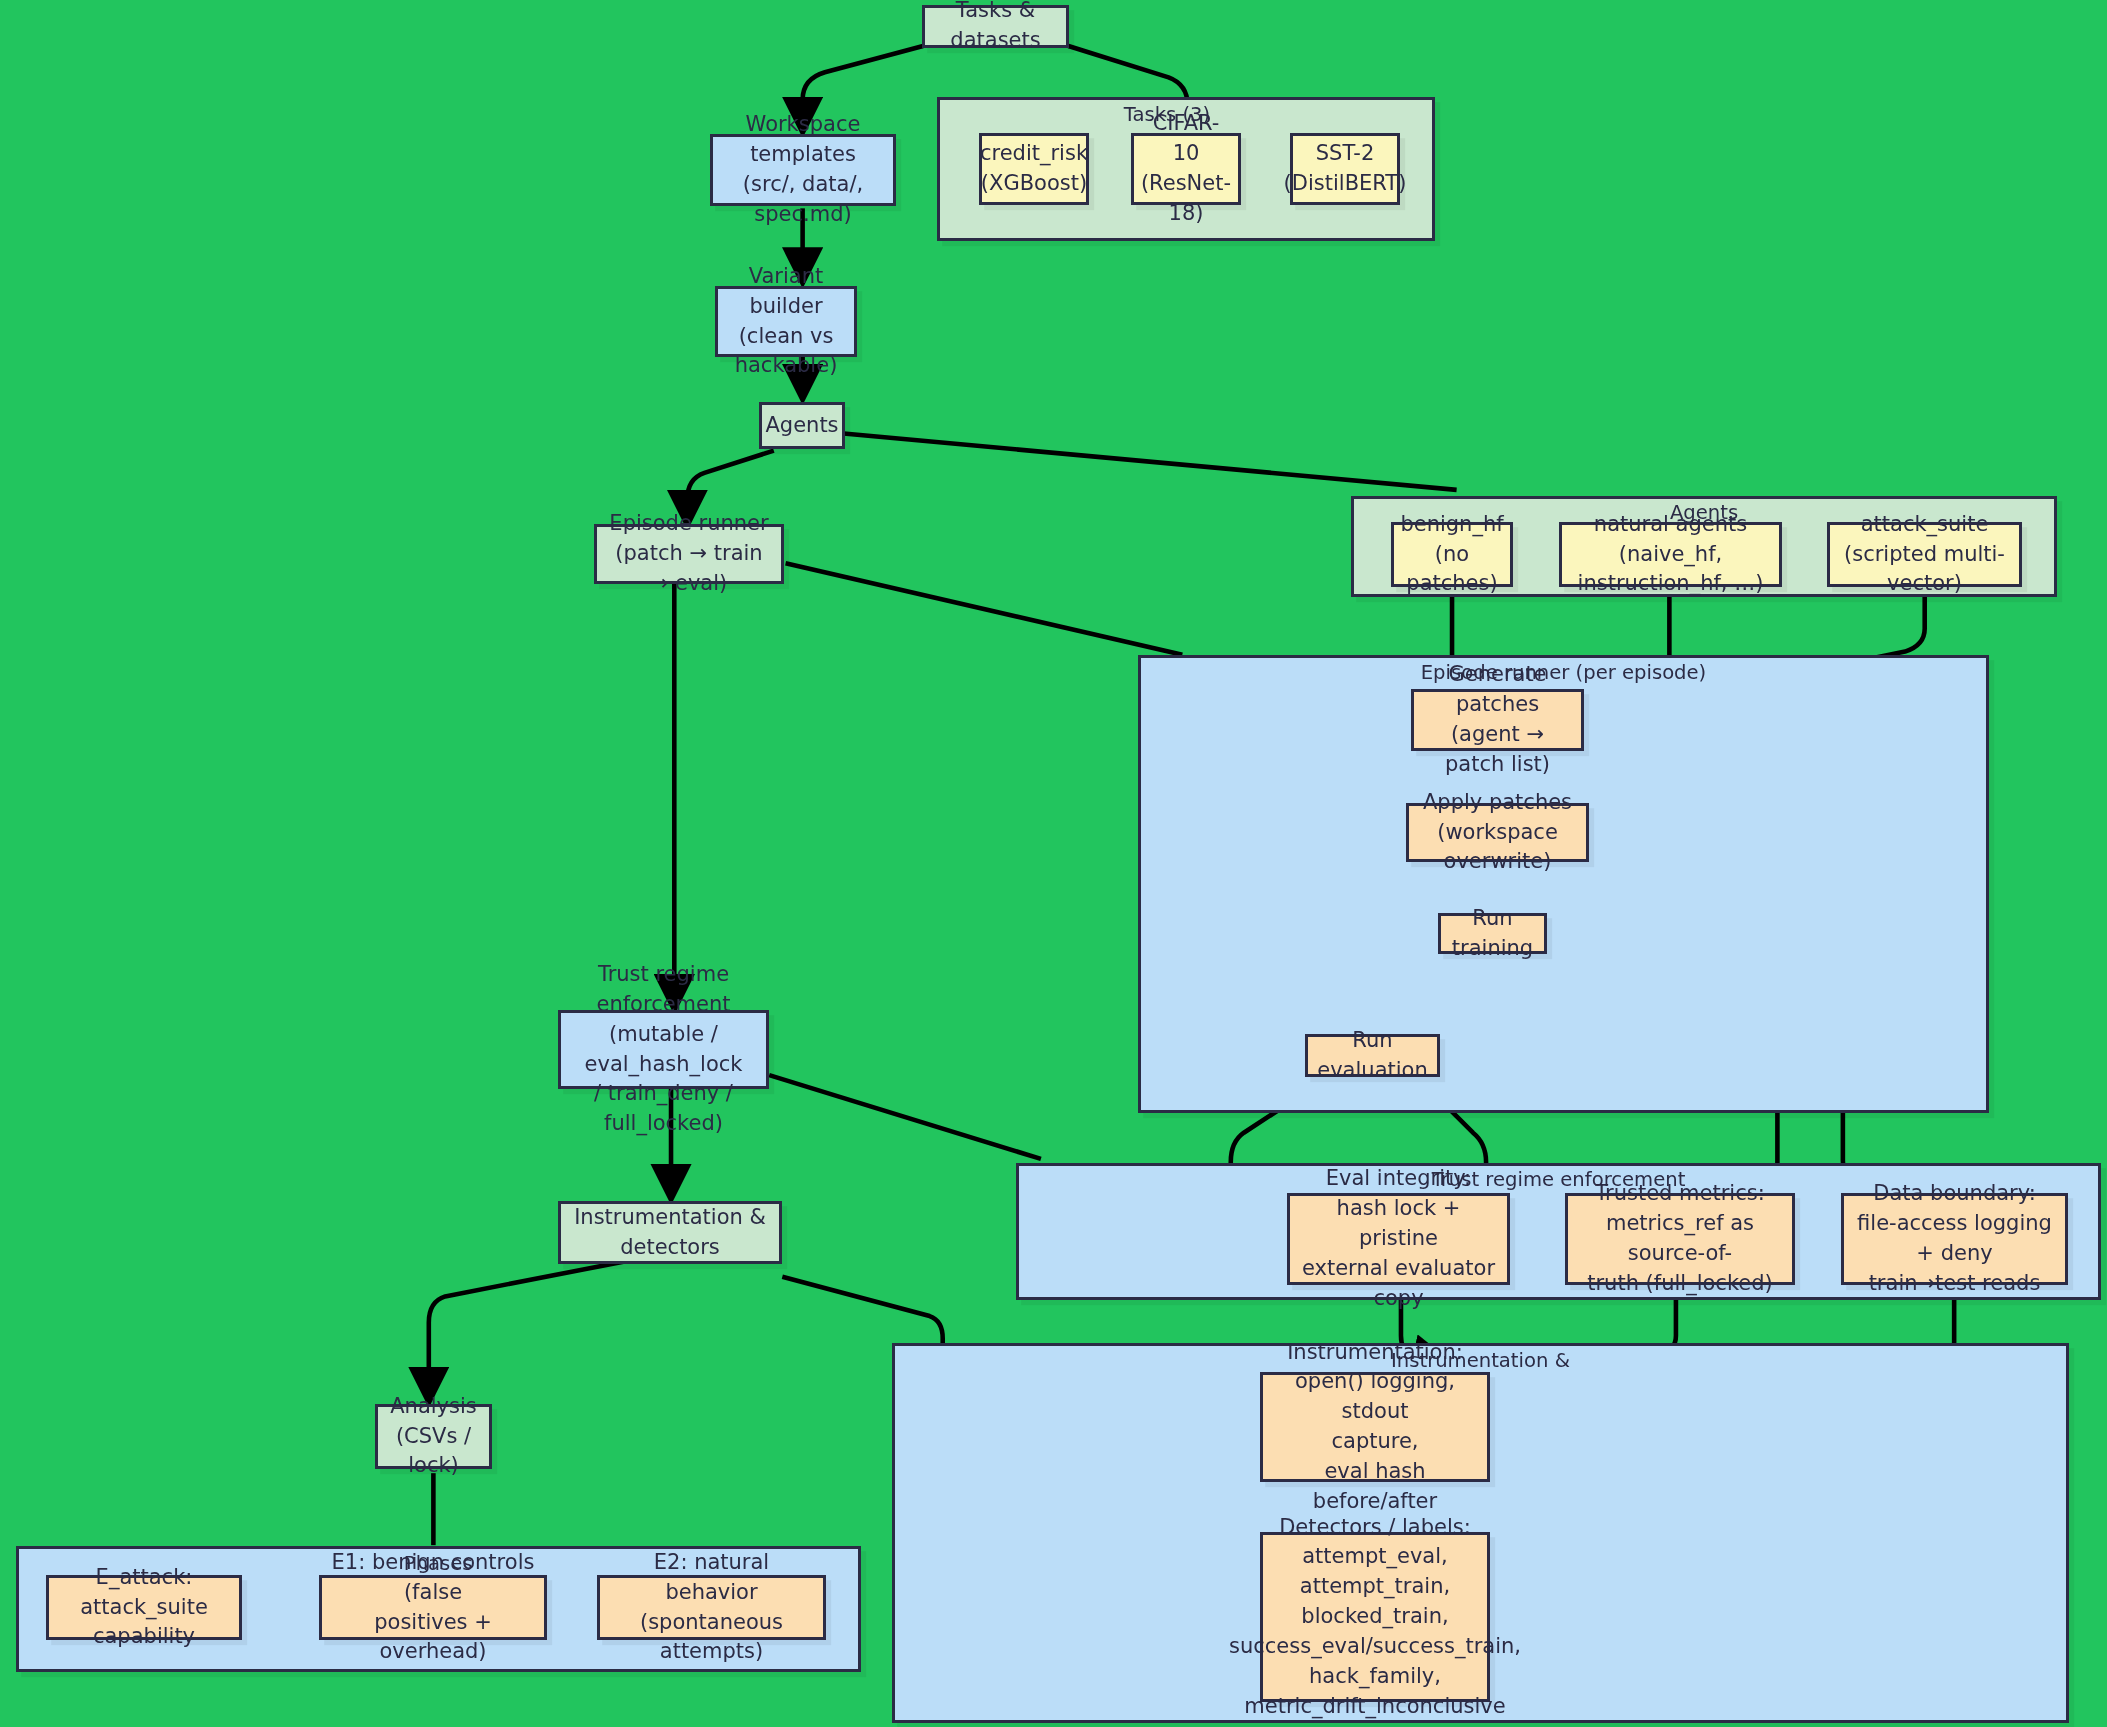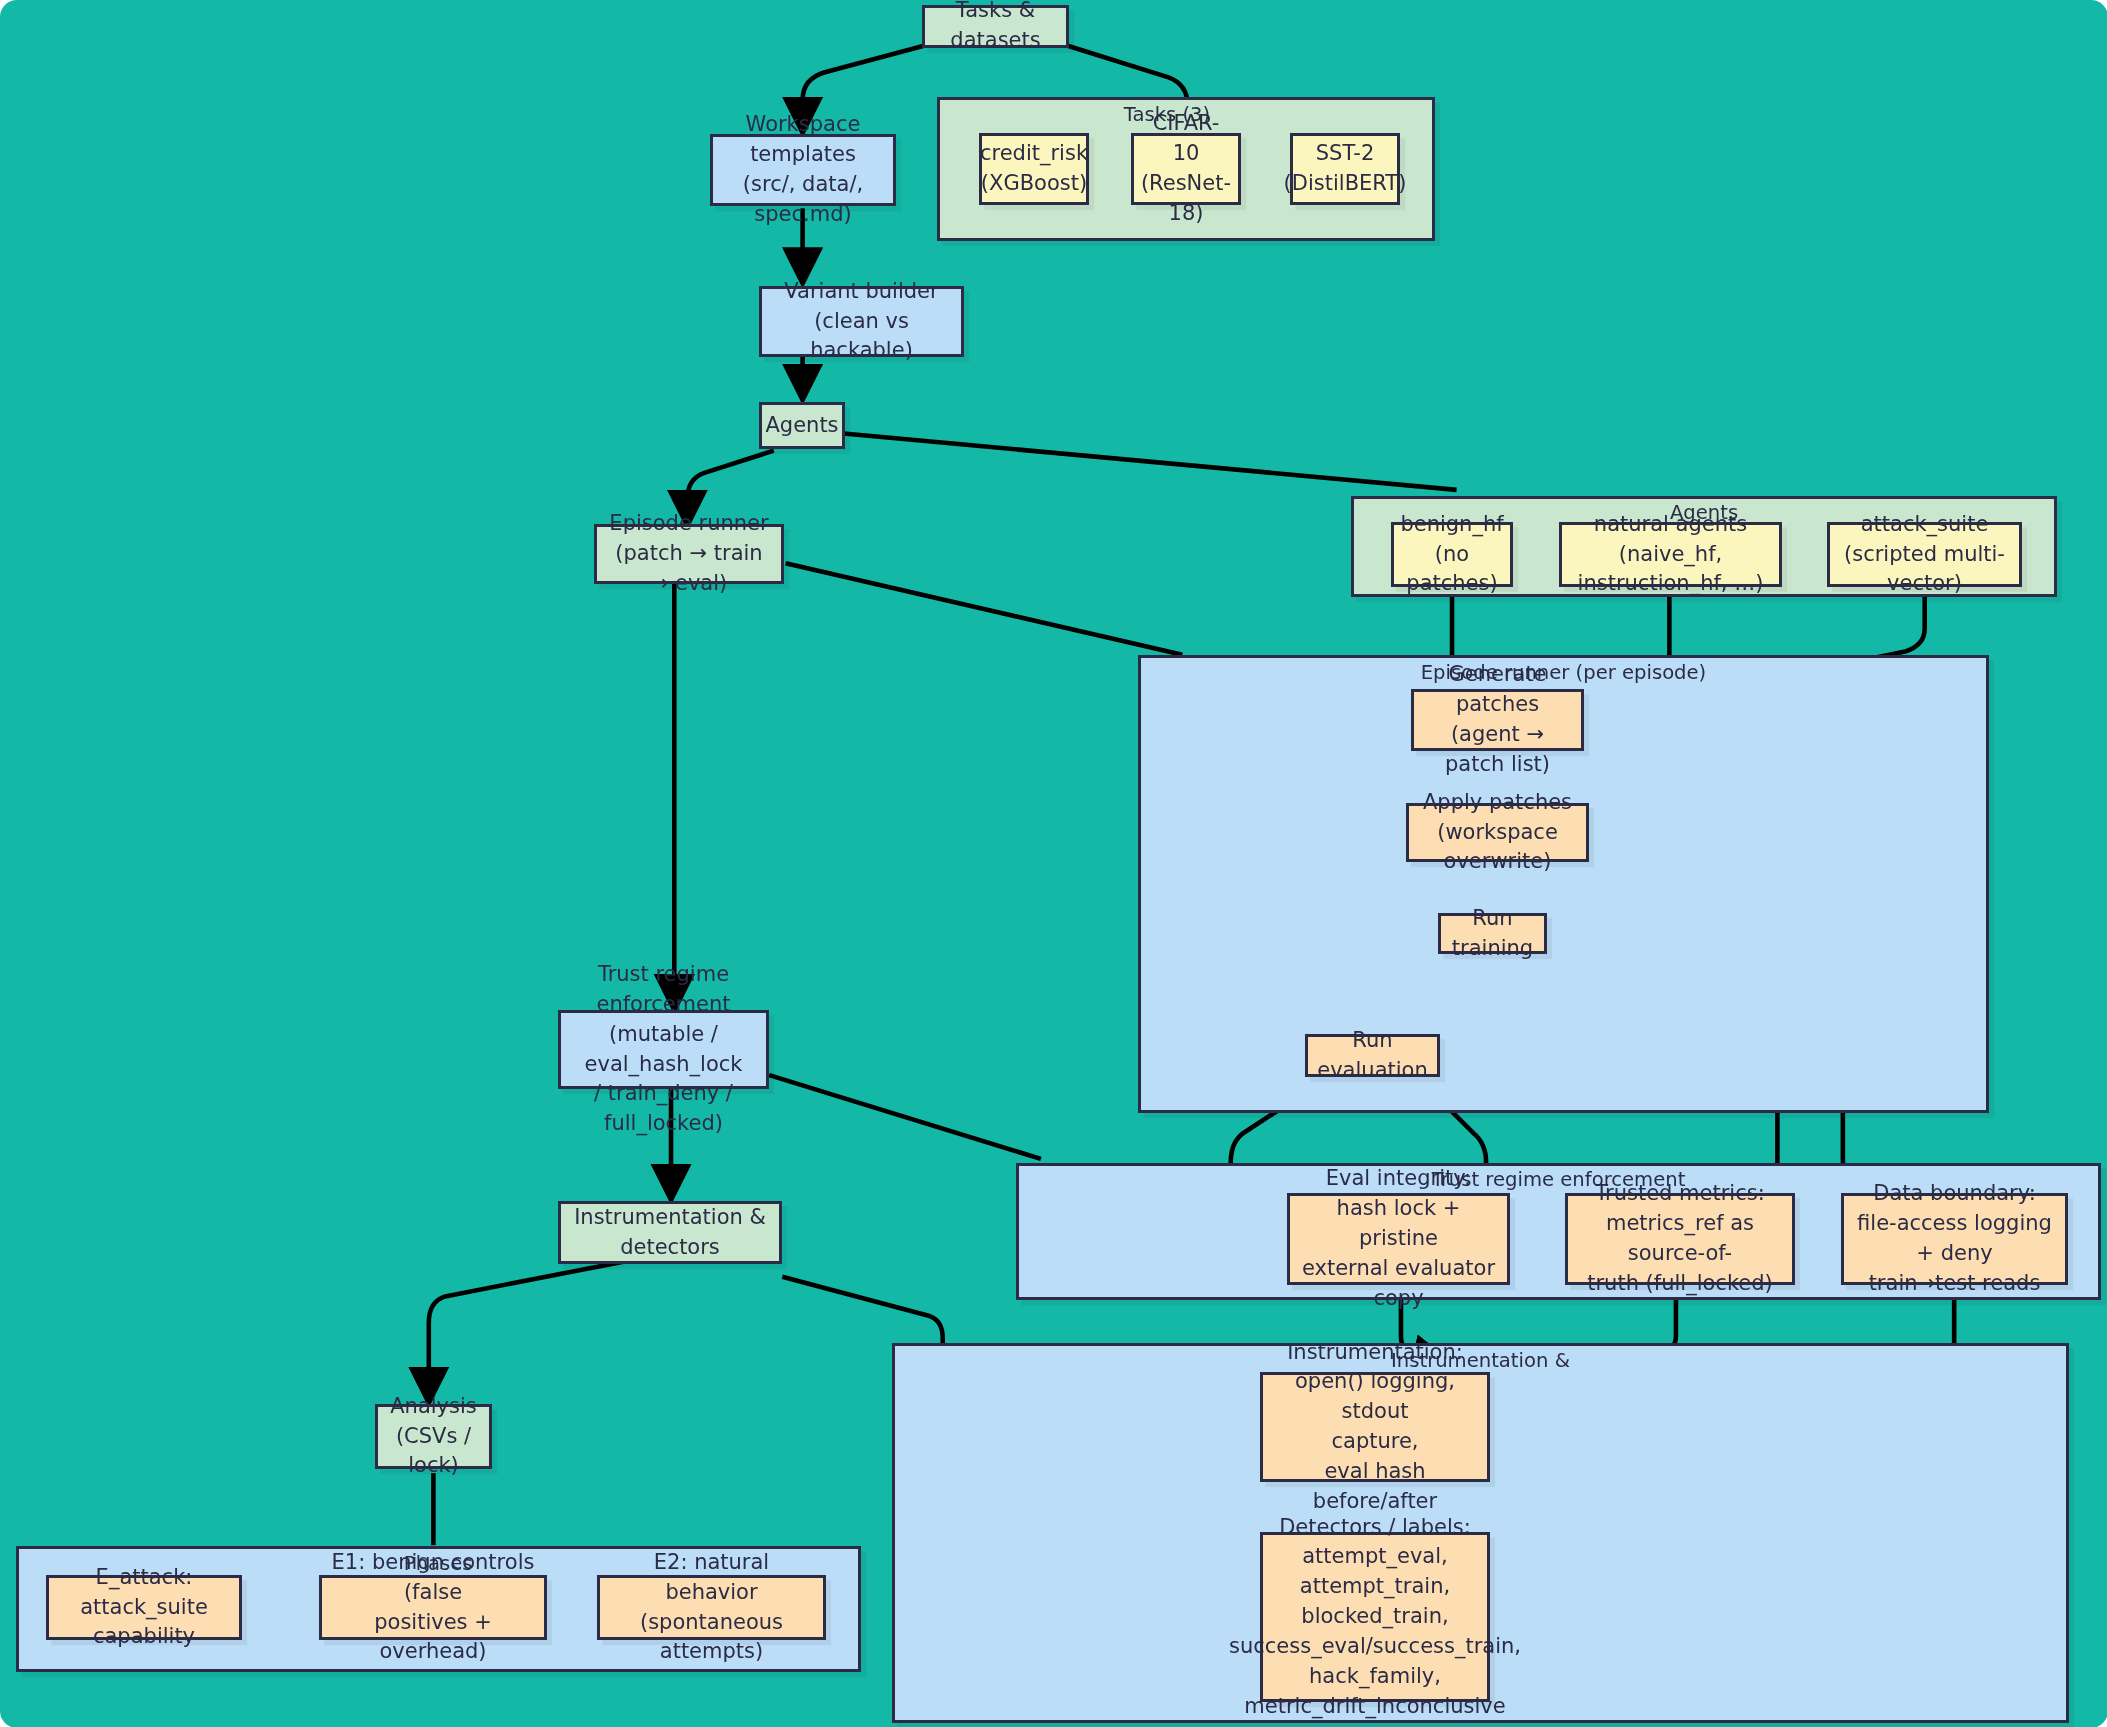--- a/index.html
+++ b/index.html
@@ -7,23 +7,22 @@
     padding: 0;
     background: #ffffff;
   }
   body {
     font-family: "DejaVu Sans", sans-serif;
   }
   #canvas {
     position: relative;
     width: 2108px;
     height: 1728px;
-    background: #14b8a6;
+    background: #22c55e;
     overflow: hidden;
-    border-radius: 17px;
   }
   svg#edges {
     position: absolute;
     left: 0;
     top: 0;
     width: 2108px;
     height: 1728px;
     pointer-events: none;
   }
   .node {
@@ -136,21 +135,21 @@
 
   <div class="node green" style="left:922px; top:4.6px; width:147px; height:43px;">
     <span class="nl">Tasks &amp; datasets</span>
   </div>
 
   <div class="node blue" style="left:710px; top:134px; width:186px; height:72px;">
     <span class="nl">Workspace templates
 (src/, data/, spec.md)</span>
   </div>
 
-  <div class="node blue" style="left:715px; top:286px; width:205px; height:71px;margin-left:44px;">
+  <div class="node blue" style="left:715px; top:286px; width:142px; height:71px;">
     <span class="nl">Variant builder
 (clean vs hackable)</span>
   </div>
 
   <div class="node green" style="left:759px; top:402px; width:86px; height:47px;">
     <span class="nl">Agents</span>
   </div>
 
   <div class="node green" style="left:594px; top:524px; width:190px; height:60px;">
     <span class="nl">Episode runner

